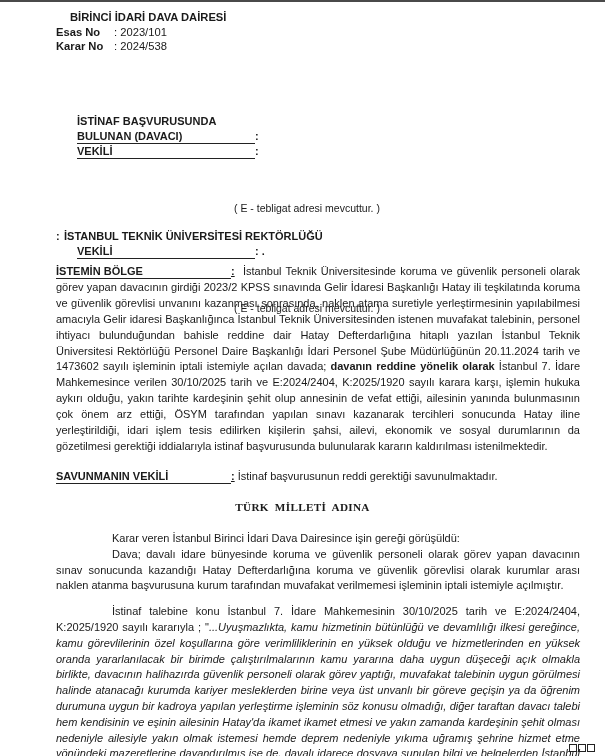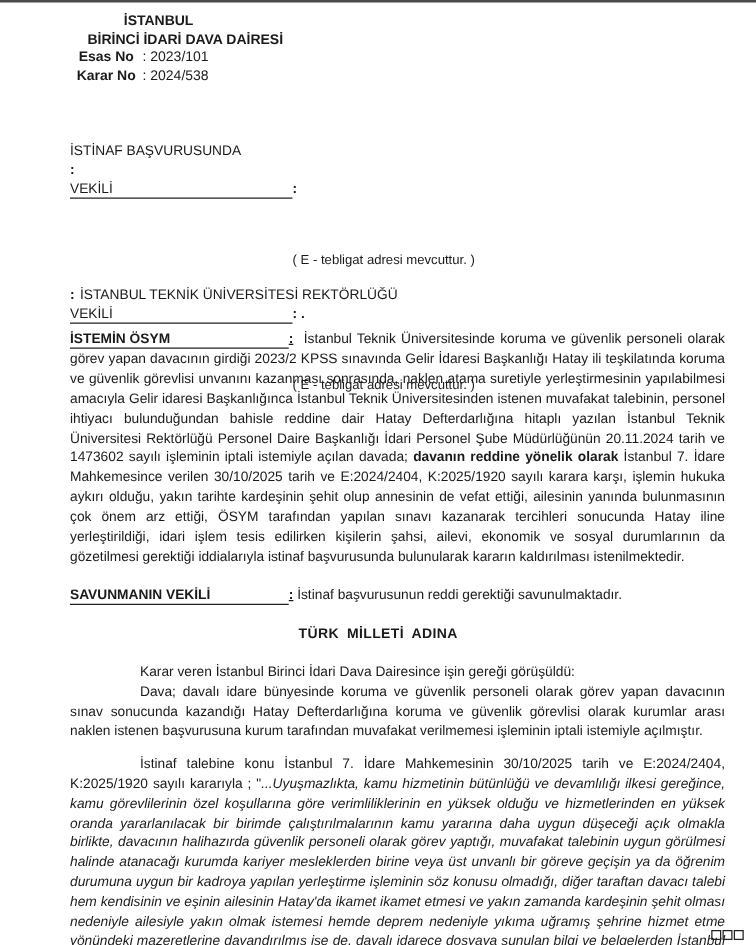--- a/index.html
+++ b/index.html
@@ -30,49 +30,50 @@
       width: 200px;
       font-weight: bold;
       font-size: 11.2px;
       line-height: 14.5px;
     }
     .header .c1 { padding-left: 62px; }
     .header .c2 { padding-left: 43px; }
     .header .c3 { padding-left: 10px; }
     .header .c4 { padding-left: 14px; }
     .header .row { display: flex; }
-    .header .row .lbl { width: 58px; text-align: center; }
+    .header .row .lbl { width: 58px; }
     .header .row .val { font-weight: normal; }
 
     .parties {
       position: absolute;
       left: 56px;
       top: 114px;
       width: 520px;
       font-size: 11px;
     }
     .p-line {
       height: 15px;
       line-height: 15px;
       position: relative;
       display: flex;
       align-items: flex-end;
     }
     .p-label {
-      font-weight: normal;
+      font-weight: bold;
       width: 178px;
       display: inline-block;
       position: relative;
+      margin-left: 21px;
     }
     .p-label.ul {
       border-bottom: 1.2px solid #222;
       line-height: 13px;
     }
     .p-colon { font-weight: bold; padding-left: 0; width: 6px; }
-    .p-value { padding-left: 2px; }
+    .p-value { padding-left: 2px; font-weight: bold; }
     .p-note { padding-left: 178px; font-size: 10.5px; height: 18px; line-height: 18px; margin-top: 40px; }
 
     .section {
       position: absolute;
       left: 56px;
       width: 524px;
       font-size: 11px;
       line-height: 15.9px;
       text-align: justify;
     }
@@ -90,20 +91,21 @@
     .title-center {
       position: absolute;
       left: 0;
       width: 605px;
       top: 501px;
       text-align: center;
       font-weight: bold;
       font-size: 11.2px;
       letter-spacing: 0.3px;
       word-spacing: 3px;
+      font-family: Liberation Serif, serif;
     }
     .body-text {
       position: absolute;
       left: 56px;
       width: 524px;
       font-size: 11px;
       line-height: 15.8px;
       text-align: justify;
     }
     .indent { text-indent: 56px; }
@@ -123,37 +125,37 @@
       border: 1.3px solid #222;
       box-sizing: border-box;
     }
   </style>
 </head>
 <body>
 
 <div class="top-border"></div>
 
 <div class="header">
-  <div class="c2">İSTANBUL</div>
   <div class="c4">BİRİNCİ İDARİ DAVA DAİRESİ</div>
   <div class="row">
     <span class="lbl">Esas No</span>
     <span class="val">: 2023/101</span>
   </div>
   <div class="row">
     <span class="lbl">Karar No</span>
     <span class="val">: 2024/538</span>
   </div>
 </div>
 
 <div class="parties">
   <div class="p-line">
     <span class="p-label">İSTİNAF BAŞVURUSUNDA</span>
   </div>
   <div class="p-line">
+    <span class="p-label ul">BULUNAN (DAVACI)</span>
     <span class="p-colon">:</span>
     <span class="p-value"></span>
   </div>
   <div class="p-line">
     <span class="p-label ul">VEKİLİ</span>
     <span class="p-colon">:</span>
   </div>
   <div class="p-note">( E - tebligat adresi mevcuttur. )</div>
   <div style="height:12px"></div>
   <div class="p-line">
@@ -161,34 +163,34 @@
     <span class="p-value">İSTANBUL TEKNİK ÜNİVERSİTESİ REKTÖRLÜĞÜ</span>
   </div>
   <div class="p-line">
     <span class="p-label ul">VEKİLİ</span>
     <span class="p-colon" style="width:10px">: .</span>
   </div>
   <div class="p-note">( E - tebligat adresi mevcuttur. )</div>
 </div>
 
 <div class="section" style="top:264px">
-  <span class="sec-label"><span>İSTEMİN</span>&nbsp;<span>ÖSYM</span></span><span class="colon-u">:</span>&nbsp;
+  <span class="sec-label"><span>İSTEMİN</span>&nbsp;<span>BÖLGE</span></span><span class="colon-u">:</span>&nbsp;
   <span>İstanbul Teknik Üniversitesinde koruma ve güvenlik personeli olarak görev yapan davacının girdiği 2023/2 KPSS sınavında Gelir İdaresi Başkanlığı Hatay ili teşkilatında koruma ve güvenlik görevlisi unvanını kazanması sonrasında, naklen atama suretiyle yerleştirmesinin yapılabilmesi  amacıyla Gelir idaresi Başkanlığınca İstanbul Teknik Üniversitesinden istenen muvafakat talebinin, personel ihtiyacı bulunduğundan bahisle reddine dair Hatay Defterdarlığına hitaplı yazılan İstanbul Teknik Üniversitesi Rektörlüğü Personel Daire Başkanlığı İdari Personel Şube Müdürlüğünün 20.11.2024 tarih ve 1473602 sayılı işleminin iptali istemiyle açılan davada; </span><b>davanın reddine yönelik olarak</b><span> İstanbul 7. İdare Mahkemesince verilen 30/10/2025 tarih ve E:2024/2404, K:2025/1920 sayılı karara karşı, işlemin hukuka aykırı olduğu, yakın tarihte kardeşinin şehit olup annesinin de vefat ettiği, ailesinin yanında bulunmasının çok önem arz ettiği, ÖSYM tarafından yapılan sınavı kazanarak tercihleri sonucunda Hatay iline yerleştirildiği, idari işlem tesis edilirken kişilerin şahsi, ailevi, ekonomik ve sosyal durumlarının da gözetilmesi gerektiği iddialarıyla istinaf başvurusunda bulunularak kararın kaldırılması istenilmektedir.</span>
 </div>
 
 <div class="section" style="top:469px">
   <span class="sec-label">SAVUNMANIN VEKİLİ</span><span class="colon-u">:</span>
   <span>İstinaf başvurusunun reddi gerektiği savunulmaktadır.</span>
 </div>
 
 <div class="title-center">TÜRK MİLLETİ ADINA</div>
 
 <div class="body-text" style="top:531px">
   <div class="indent">Karar veren İstanbul Birinci İdari Dava Dairesince işin gereği görüşüldü:</div>
-  <div class="indent">Dava; davalı idare bünyesinde koruma ve güvenlik personeli olarak görev yapan davacının sınav sonucunda kazandığı Hatay Defterdarlığına koruma ve güvenlik görevlisi olarak kurumlar arası naklen istenen başvurusuna kurum tarafından muvafakat verilmemesi işleminin iptali istemiyle açılmıştır.</div>
+  <div class="indent">Dava; davalı idare bünyesinde koruma ve güvenlik personeli olarak görev yapan davacının sınav sonucunda kazandığı Hatay Defterdarlığına koruma ve güvenlik görevlisi olarak kurumlar arası naklen atanma başvurusuna kurum tarafından muvafakat verilmemesi işleminin iptali istemiyle açılmıştır.</div>
   <div class="indent" style="margin-top:10px"><span>İstinaf talebine konu İstanbul 7. İdare Mahkemesinin 30/10/2025 tarih ve E:2024/2404, K:2025/1920 sayılı kararıyla ; "</span><i>...Uyuşmazlıkta, kamu hizmetinin bütünlüğü ve devamlılığı ilkesi gereğince, kamu görevlilerinin özel koşullarına göre verimliliklerinin en yüksek olduğu ve hizmetlerinden en yüksek oranda yararlanılacak bir birimde çalıştırılmalarının kamu yararına daha uygun düşeceği açık olmakla birlikte, davacının halihazırda güvenlik personeli olarak görev yaptığı, muvafakat talebinin uygun görülmesi halinde atanacağı kurumda kariyer mesleklerden birine veya üst unvanlı bir göreve geçişin ya da öğrenim durumuna uygun bir kadroya yapılan yerleştirme işleminin söz konusu olmadığı, diğer taraftan davacı talebi hem kendisinin ve eşinin ailesinin Hatay'da  ikamet  ikamet etmesi ve yakın zamanda kardeşinin şehit olması  nedeniyle ailesiyle yakın olmak istemesi hemde  deprem nedeniyle yıkıma uğramış şehrine  hizmet etme  yönündeki mazeretlerine dayandırılmış ise de, davalı idarece dosyaya sunulan bilgi ve belgelerden İstanbul Teknik Üniversitesi bünyesinde 13 fakülte, 6 enstitü, 2 yüksekokul, 1</i></div>
 </div>
 
 <div class="corner-icon">
   <span></span>
   <span></span>
   <span></span>
 </div>
 
 </body></html>

